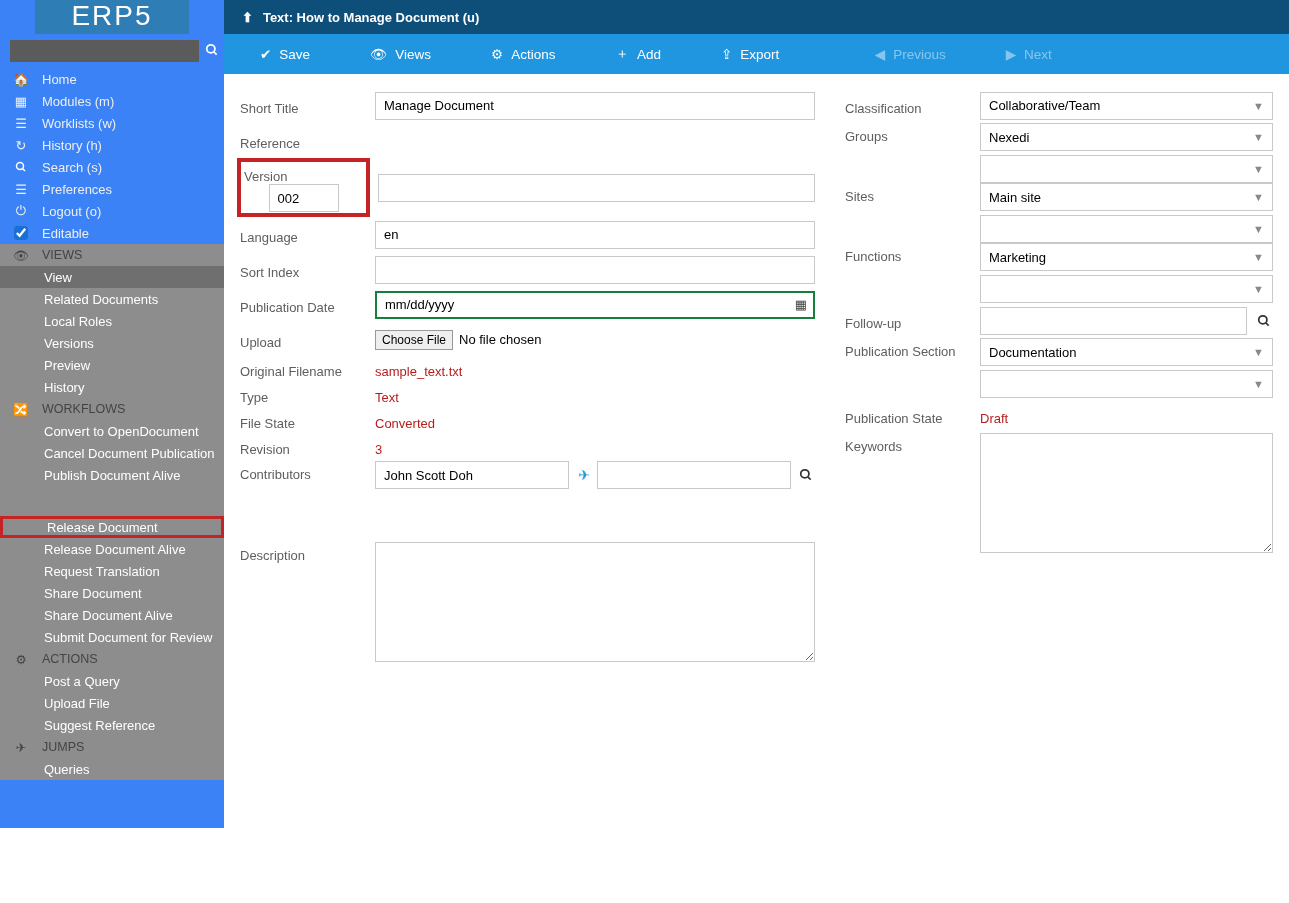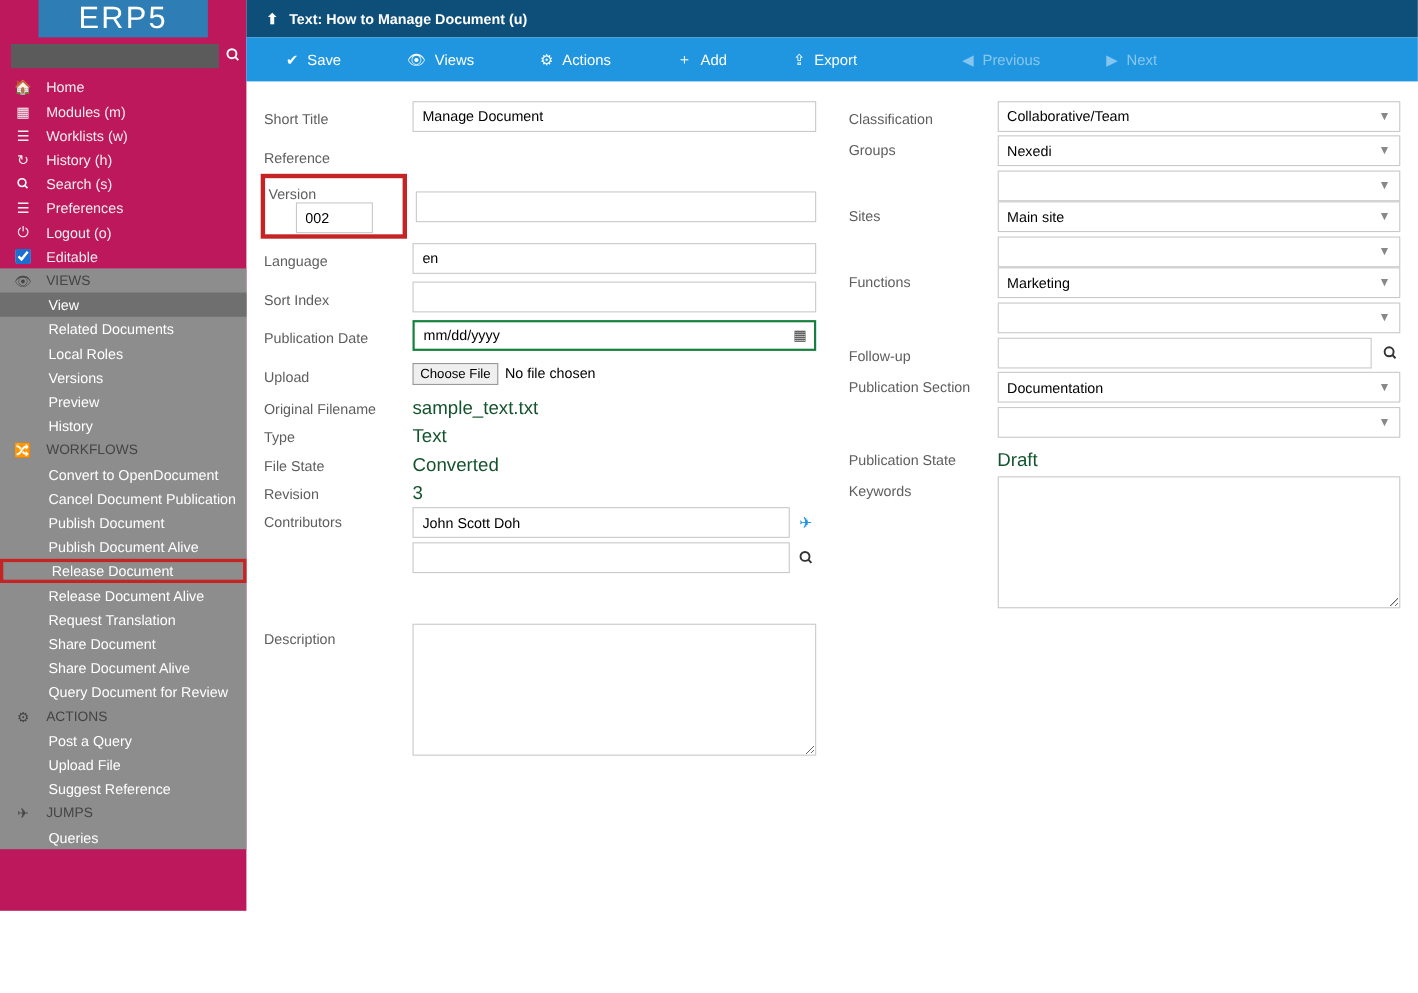--- a/index.html
+++ b/index.html
@@ -8,21 +8,21 @@
     font-size: 13px;
     background: #fff;
     width: 1289px;
     height: 903px;
     overflow: hidden;
     display: flex;
   }
   
   .sidebar {
     width: 224px;
-    background: #be185d;
+    background: #3b82f6;
     color: #ddd;
     height: 828px;
     flex-shrink: 0;
   }
   .logo-block {
     background: #2f7db5;
     color: #fff;
     font-size: 28px;
     font-weight: 300;
     text-align: center;
@@ -69,20 +69,21 @@
   .midsection .section-header { color: #444; font-size: 12.5px; }
   .midsection .subnav-item {
     padding-left: 44px;
     color: #fff;
   }
   .midsection .subnav-item.active {
     background: #6f6f6f;
   }
   .hl-red {
     border: 3px solid #c52424;
+    margin-top: 30px;
   }
   
   .main {
     flex: 1;
     display: flex;
     flex-direction: column;
   }
   .breadcrumb-bar {
     background: #0e4f7a;
     color: #fff;
@@ -149,21 +150,21 @@
     height: 28px;
     border: 1px solid #c9c9c9;
     display:flex;
     align-items:center;
     justify-content:space-between;
     padding: 0 8px;
     font-size:13px;
     cursor:pointer;
   }
   .sel-wrap .sel .caret { color:#888; font-size:11px; }
-  .static-val { flex:1; font-size:17px; color:#14532d; padding-top:6px;}
+  .static-val { flex:1; font-size:13px; color:#b91c1c; padding-top:6px;}
   .date-input-wrap { flex:1; position:relative; }
   .date-input-wrap input { width:100%; height:28px; border:2px solid #15803d; padding:0 8px; font-size:13px; color:#000000; }
   .date-icon { position:absolute; right:8px; top:6px; color:#444; pointer-events:none;}
   .file-choose {
     display:flex; align-items:center; gap:6px; flex:1;
   }
   .file-choose button {
     font-size:12px; padding:2px 6px; border:1px solid #999; background:#efefef; cursor:pointer;
   }
   textarea.big {
@@ -244,28 +245,27 @@
     <div class="subnav-item">Versions</div>
     <div class="subnav-item">Preview</div>
     <div class="subnav-item">History</div>
 
     <div class="section-header">
       <span class="ic">🔀</span>
       <span>WORKFLOWS</span>
     </div>
     <div class="subnav-item">Convert to OpenDocument</div>
     <div class="subnav-item">Cancel Document Publication</div>
-    <div class="subnav-item">Publish Document</div>
     <div class="subnav-item">Publish Document Alive</div>
     <div class="subnav-item hl-red">Release Document</div>
     <div class="subnav-item">Release Document Alive</div>
     <div class="subnav-item">Request Translation</div>
     <div class="subnav-item">Share Document</div>
     <div class="subnav-item">Share Document Alive</div>
-    <div class="subnav-item">Query Document for Review</div>
+    <div class="subnav-item">Submit Document for Review</div>
 
     <div class="section-header">
       <span class="ic">⚙</span>
       <span>ACTIONS</span>
     </div>
     <div class="subnav-item">Post a Query</div>
     <div class="subnav-item">Upload File</div>
     <div class="subnav-item">Suggest Reference</div>
 
     <div class="section-header">
@@ -368,21 +368,21 @@
       <div class="field-row" style="min-height:26px">
         <div class="field-label" style="padding-top:2px">File State</div>
         <div class="static-val" style="padding-top:2px">Converted</div>
       </div>
       <div class="field-row" style="min-height:26px">
         <div class="field-label" style="padding-top:2px">Revision</div>
         <div class="static-val" style="padding-top:2px">3</div>
       </div>
       <div class="field-row top">
         <div class="field-label">Contributors</div>
-        <div style="flex:1;display:flex;flex-direction:column;gap:4px;">
+        <div style="flex:1;display:flex;gap:4px;">
           <div style="display:flex;gap:6px;align-items:center;">
             <input class="txt-input" value="John Scott Doh" style="">
             <span class="row-icon">✈</span>
           </div>
           <div style="display:flex;gap:6px;align-items:center;">
             <input class="txt-input" value="" style="">
             <span class="row-icon search">
               <svg width="14" height="14" viewBox="0 0 24 24" fill="none" stroke="#333" stroke-width="3">
                   <circle cx="10" cy="10" r="7"></circle>
                   <line x1="20" y1="20" x2="15" y2="15"></line>

